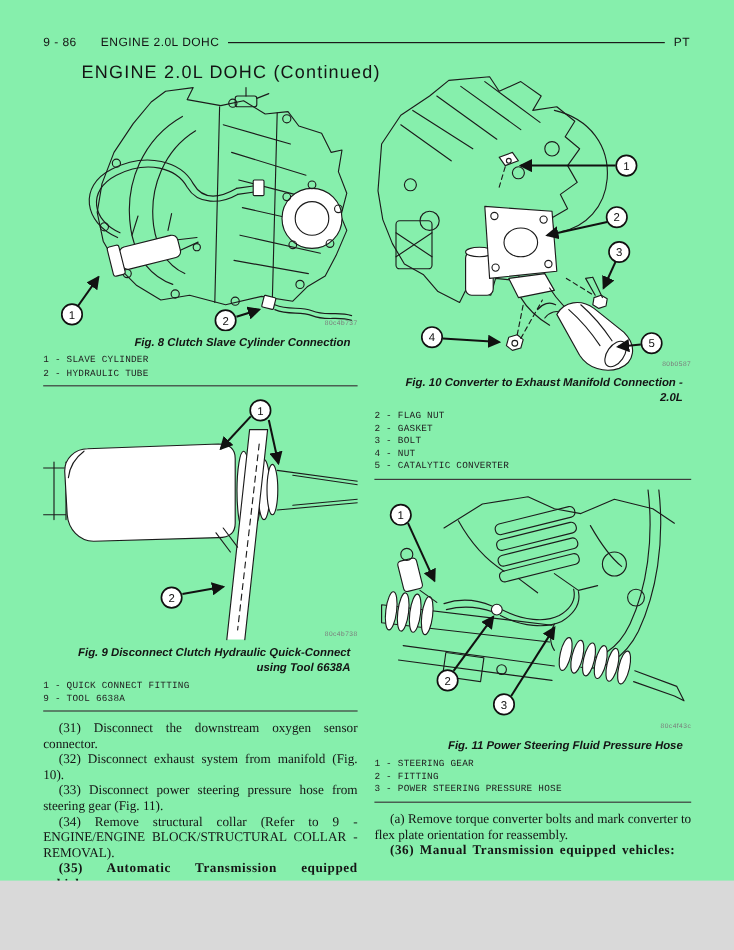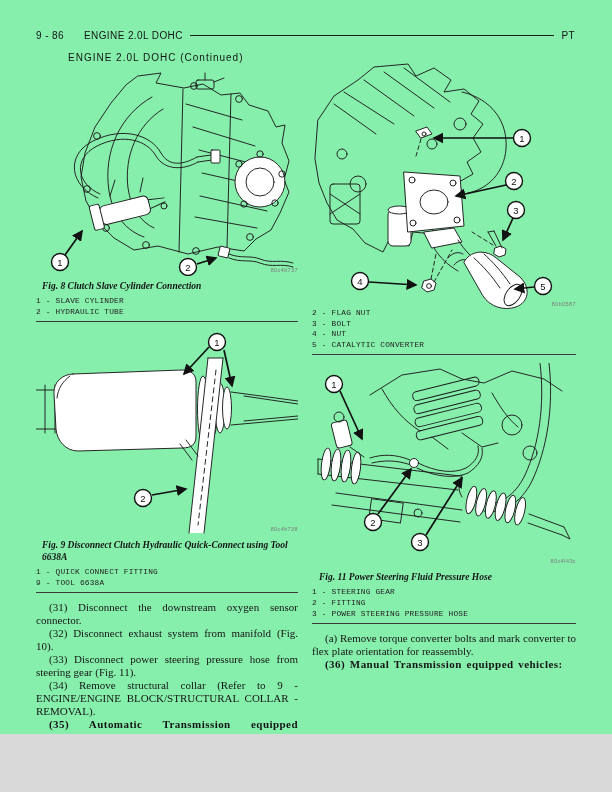--- a/index.html
+++ b/index.html
@@ -4,34 +4,34 @@
 <style>
   html,body{margin:0;padding:0;background:#d9d9d9;}
   .page{position:relative;width:612px;height:734px;background:#86efac;margin:0 auto;
         font-family:"Liberation Sans",sans-serif;color:#141414;overflow:hidden;}
 
   
   .hdr{position:absolute;left:36px;right:37px;top:30px;display:flex;align-items:center;
        font-size:10px;letter-spacing:.4px;white-space:nowrap;}
   .hdr .pgref{margin-right:20px;}
   .hdr .hrule{flex:1;border-top:1.7px solid #1a1a1a;margin:0 7px;}
-  .continued{position:absolute;left:36px;top:52px;font-size:10px;letter-spacing:1px;padding-left:32px;}
+  .continued{position:absolute;left:36px;top:52px;font-size:15px;letter-spacing:1px;padding-left:32px;}
 
   
   .col{position:absolute;}
   .col-left{left:36px;top:70px;width:262px;}
   .col-right{left:312px;top:62px;width:264px;}
 
   
   .figure{position:relative;}
   .figure svg{display:block;}
   .figcode{text-align:right;font-size:5.5px;color:#7a7a7a;letter-spacing:.4px;
            height:7px;margin-top:-9px;position:relative;z-index:2;}
   .figcaption{font-style:italic;font-weight:700;font-size:9.5px;line-height:12px;
-              text-align:left;margin:6px auto 4px;max-width:250px;font-family:Liberation Serif, serif;}
+              text-align:right;margin:6px auto 4px;max-width:250px;}
   .legend{font-size:7.8px;line-height:10.6px;letter-spacing:.2px;color:#222;
           border-bottom:1.5px solid #3c3c3c;padding-bottom:4px;}
   .legend div{white-space:nowrap;font-family:Liberation Mono, monospace;}
 
   
   .bodytext{margin-top:8px;font-family:"Liberation Serif",serif;font-size:11px;
             line-height:13px;text-align:justify;color:#151515;}
   .bodytext p{margin:0;text-indent:13px;}
   .bodytext p.bold{font-weight:700;letter-spacing:.45px;word-spacing:1.5px;}
 
@@ -228,22 +228,24 @@
           <circle cx="48" cy="219" r="8.5"></circle>
           <text x="48" y="222.5" text-anchor="middle">4</text>
         </g>
         <g class="co">
           <line class="arrow" x1="222" y1="225" x2="203" y2="227"></line>
           <circle cx="231" cy="224" r="8.5"></circle>
           <text x="231" y="227.5" text-anchor="middle">5</text>
         </g>
       </svg>
       <div class="figcode">80b0587</div>
+      <div class="figcaption">Fig. 10 Converter to Exhaust Manifold Connection - 2.0L</div>
       <div class="legend">
         <div>2 - FLAG NUT</div>
+        <div>2 - GASKET</div>
         <div>3 - BOLT</div>
         <div>4 - NUT</div>
         <div>5 - CATALYTIC CONVERTER</div>
       </div>
     </div>
 
     <div class="figure" style="margin-top:8px">
       <svg width="264" height="204" viewBox="0 0 264 204">
         <g class="lineart">
           <path d="M58,32 L90,12 L128,6 L150,16 L172,20 L200,8 L232,16 L250,28"></path>

